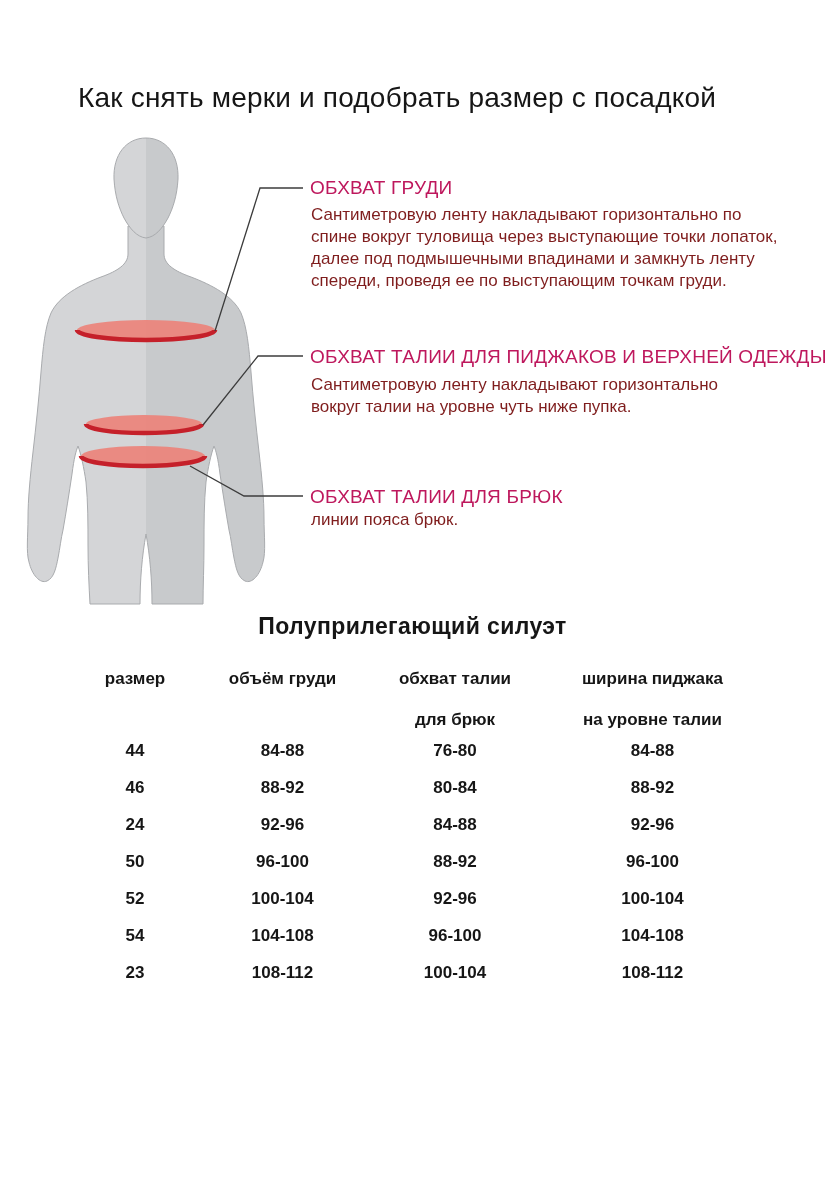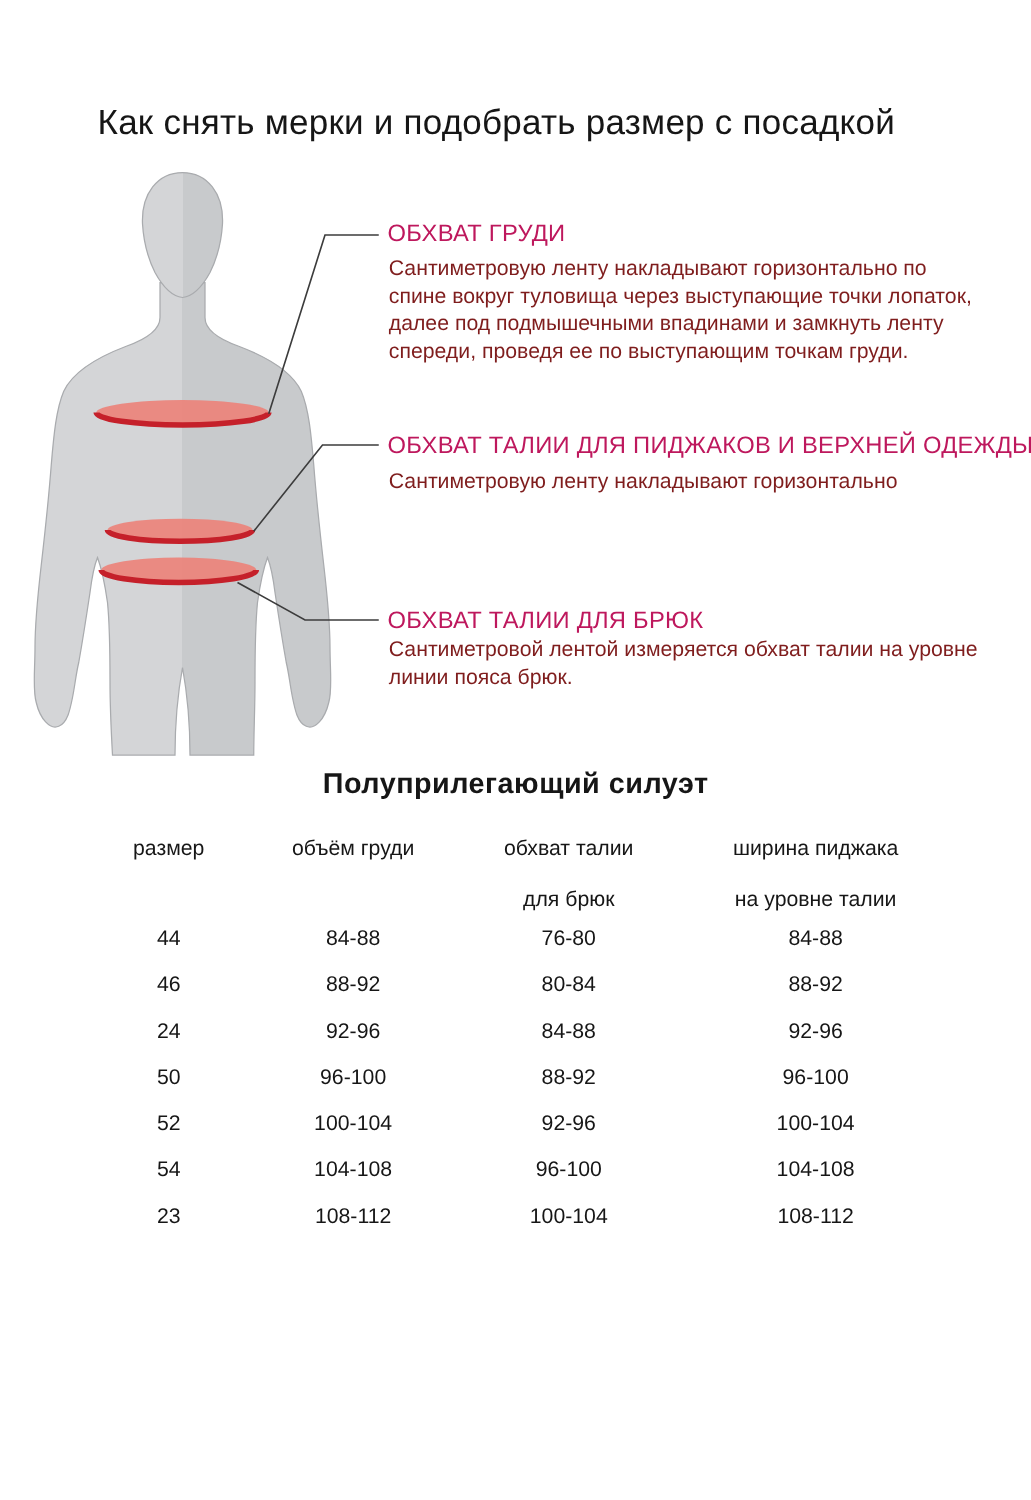--- a/index.html
+++ b/index.html
@@ -23,21 +23,21 @@
   .section-text div{white-space:nowrap;}
   #lbl-1{top:177px;}  #txt-1{top:204px;}
   #lbl-2{top:346px;}  #txt-2{top:374px;}
   #lbl-3{top:486px;}  #txt-3{top:509px;}
   #table-title{
     position:absolute;left:0;top:613px;width:825px;margin:0;
     text-align:center;font-size:23px;font-weight:700;letter-spacing:.4px;
   }
   #size-table{position:absolute;left:70px;top:669px;width:690px;font-size:17px;}
   .trow{display:grid;grid-template-columns:130px 165px 180px 215px;}
-  .trow > div{text-align:center;white-space:nowrap;}
+  .trow > div{text-align:center;white-space:nowrap;font-weight:bold;}
   .hrow1{height:41px;}
   .hrow2{height:31px;}
   .drow{height:37px;}
 </style>
 </head>
 <body>
 
 <div id="page">
 
   <h1 id="page-title">Как снять мерки и подобрать размер с посадкой</h1>
@@ -119,25 +119,25 @@
   <div class="section-text" id="txt-1">
     <div>Сантиметровую ленту накладывают горизонтально по</div>
     <div>спине вокруг туловища через выступающие точки лопаток,</div>
     <div>далее под подмышечными впадинами и замкнуть ленту</div>
     <div>спереди, проведя ее по выступающим точкам груди.</div>
   </div>
 
   <p class="section-label" id="lbl-2">ОБХВАТ ТАЛИИ ДЛЯ ПИДЖАКОВ И ВЕРХНЕЙ ОДЕЖДЫ</p>
   <div class="section-text" id="txt-2">
     <div>Сантиметровую  ленту накладывают горизонтально</div>
+    <div>вокруг талии на уровне чуть ниже пупка.</div>
   </div>
 
   <p class="section-label" id="lbl-3">ОБХВАТ ТАЛИИ ДЛЯ БРЮК</p>
   <div class="section-text" id="txt-3">
-    <div>Сантиметровой лентой измеряется обхват талии на уровне</div>
     <div>линии пояса брюк.</div>
   </div>
 
   <h2 id="table-title">Полуприлегающий силуэт</h2>
 
   <div id="size-table">
     <div class="trow hrow1">
       <div>размер</div>
       <div>объём груди</div>
       <div>обхват талии</div>

